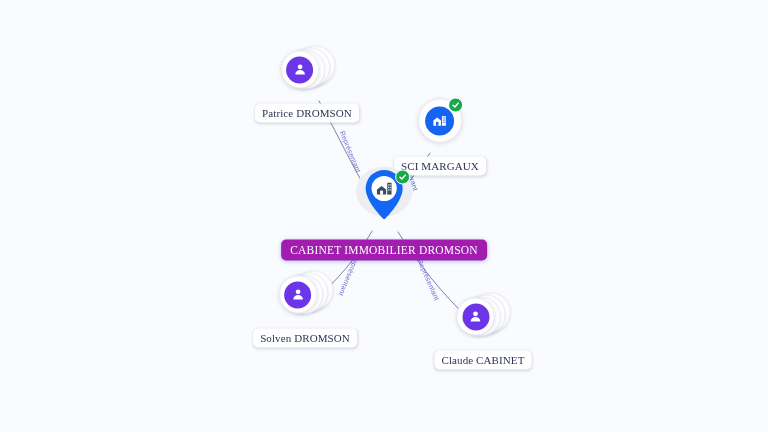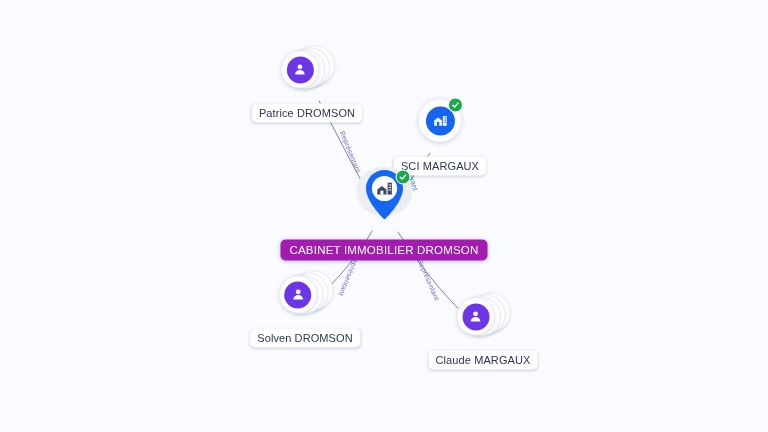--- a/index.html
+++ b/index.html
@@ -159,20 +159,21 @@
     margin-top: 14px;
     padding: 3px 7px 4px 7px;
     border-radius: 5px;
     background: #ffffff;
     color: #2b3655;
     font-size: 11px;
     line-height: 12px;
     letter-spacing: 0.1px;
     white-space: nowrap;
     box-shadow: 0 1px 3px rgba(30,40,90,0.18);
+    font-family: Liberation Serif, serif;
   }
   .node-label.primary {
     background: #a21caf;
     color: #ffffff;
     font-size: 11.5px;
     letter-spacing: 0.2px;
     padding: 4px 9px 5px 9px;
     border-radius: 5px;
     box-shadow: 0 1px 4px rgba(20,80,200,0.35);
   }
@@ -309,16 +310,16 @@
       <div class="stack-card c1"></div>
       <div class="person-face">
         <div class="avatar-circle">
           <svg width="16" height="16" viewBox="0 0 24 24" fill="#ffffff">
             <circle cx="12" cy="8" r="3.6"></circle>
             <path d="M4.8 19.5c0-4.1 3.2-6.6 7.2-6.6s7.2 2.5 7.2 6.6z"></path>
           </svg>
         </div>
       </div>
     </div>
-    <div class="node-label">Claude MARGAUX</div>
+    <div class="node-label">Claude CABINET</div>
   </div>
 
 </div>
 
 </body></html>

